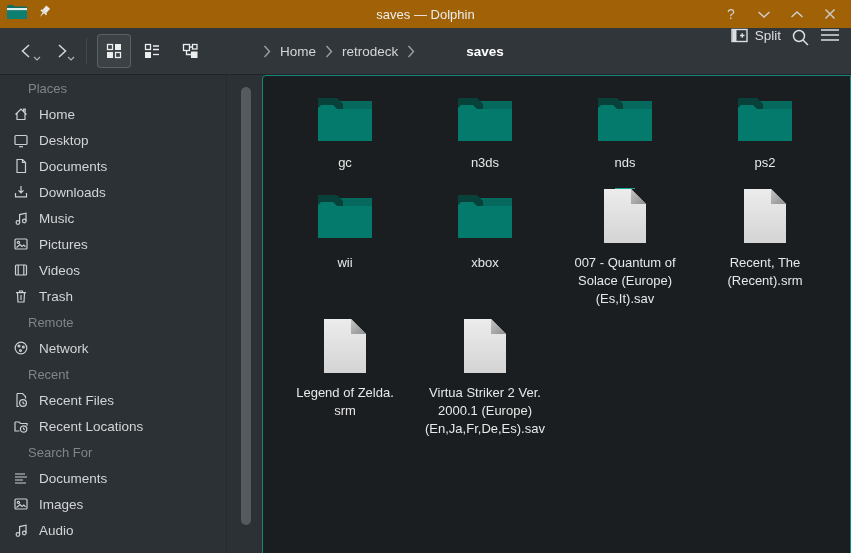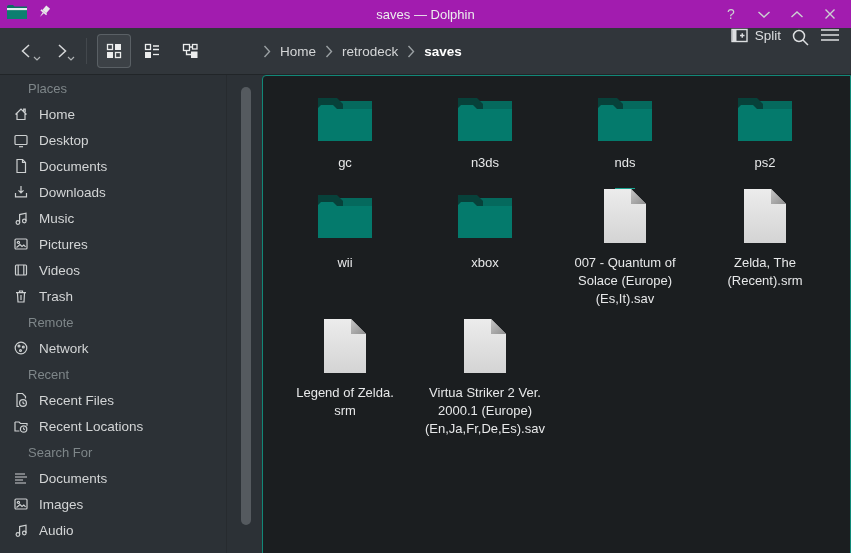--- a/index.html
+++ b/index.html
@@ -2,40 +2,40 @@
 <html><head>
 <meta charset="utf-8">
 <style>
   html,body{margin:0;padding:0;background:#101214;}
   .window{
     position:relative;width:851px;height:553px;overflow:hidden;
     background:#2c3136;font-family:"Liberation Sans",sans-serif;
     -webkit-font-smoothing:antialiased;
   }
   
-  .titlebar{position:relative;height:28px;background:#a21caf;display:flex;align-items:center;}
+  .titlebar{position:relative;height:28px;background:#a16207;display:flex;align-items:center;}
   .tb-left{position:absolute;left:7px;top:0;height:28px;display:flex;align-items:center;gap:9px;}
   .tb-title{width:100%;text-align:center;font-size:13px;color:#eceeee;}
   .tb-right{position:absolute;right:10px;top:0;height:28px;display:flex;align-items:center;gap:11px;}
   .wbtn{width:22px;height:22px;display:flex;align-items:center;justify-content:center;color:#ccd0d2;font-size:14px;}
   .wbtn svg{stroke:#ccd0d2;fill:none;stroke-width:1.4;}
   
   .toolbar{position:relative;height:46px;background:#31363b;border-bottom:1px solid #212528;display:flex;align-items:center;}
   .tbtn{position:relative;width:30px;height:34px;display:flex;align-items:center;justify-content:center;margin:0 2px;}
   .tbtn svg{stroke:#d6d8d9;fill:none;stroke-width:1.5;}
   .tbtn .caret{position:absolute;right:1px;bottom:3px;}
   .tbtn .caret svg{stroke:#aeb2b4;stroke-width:1.2;}
   .tsep{width:1px;height:26px;background:#43484d;margin:0 8px;}
   .vbtn{width:34px;height:34px;border-radius:4px;display:flex;align-items:center;justify-content:center;margin:0 2px;}
   .vbtn.active{background:#3c4146;box-shadow:inset 0 0 0 1px #5a6065;}
   .vbtn svg .st{stroke:#eceded;fill:none;stroke-width:1.3;}
   .vbtn svg .fl{fill:#eceded;stroke:none;}
   .crumbs{position:absolute;left:263px;top:0;height:100%;display:flex;align-items:center;gap:9px;font-size:13.5px;color:#d4d6d7;}
   .crumb{cursor:default;}
-  .crumb-current{font-weight:bold;color:#ffffff;}
+  .crumb-current{font-weight:bold;color:#ffffff;margin-left:42px;}
   .chev svg{stroke:#9aa0a3;fill:none;stroke-width:1.4;display:block;}
   .tools{position:absolute;right:11px;top:0;height:100%;display:flex;align-items:flex-start;gap:10px;}
   .split{display:flex;align-items:center;gap:7px;color:#dcdee0;font-size:13.5px;}
   .tool-ic svg{stroke:#dcdee0;fill:none;stroke-width:1.5;display:block;}
   
   .content{position:relative;height:478px;background:#2c3136;}
   
   .sidebar{position:absolute;left:0;top:0;width:262px;height:478px;overflow:hidden;}
   .shead{height:26px;display:flex;align-items:center;padding-left:28px;color:#7e8689;font-size:13px;}
   .shead.gap{}
@@ -443,21 +443,21 @@
             <div>(Es,It).sav</div>
           </div>
         </div>
         <div class="cell">
           <div class="ibox tall">
               <svg width="44" height="56" viewBox="0 0 44 56">
                 <use href="#i-file-big"></use>
               </svg>
             </div>
           <div class="clabel">
-            <div>Zelda, The</div>
+            <div>Recent, The</div>
             <div>(Recent).srm</div>
           </div>
         </div>
       </div>
 
       <div class="mrow row3">
         <div class="cell">
           <div class="ibox tall">
               <svg width="44" height="56" viewBox="0 0 44 56">
                 <use href="#i-file-big"></use>

